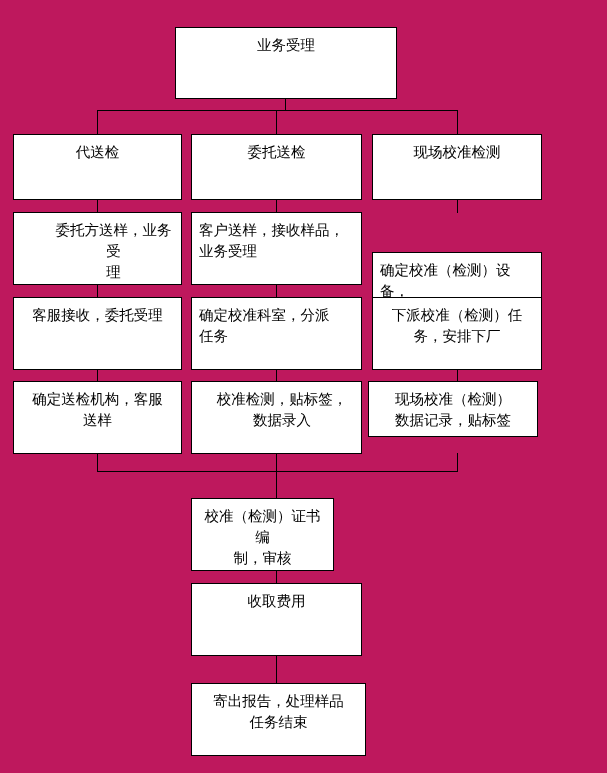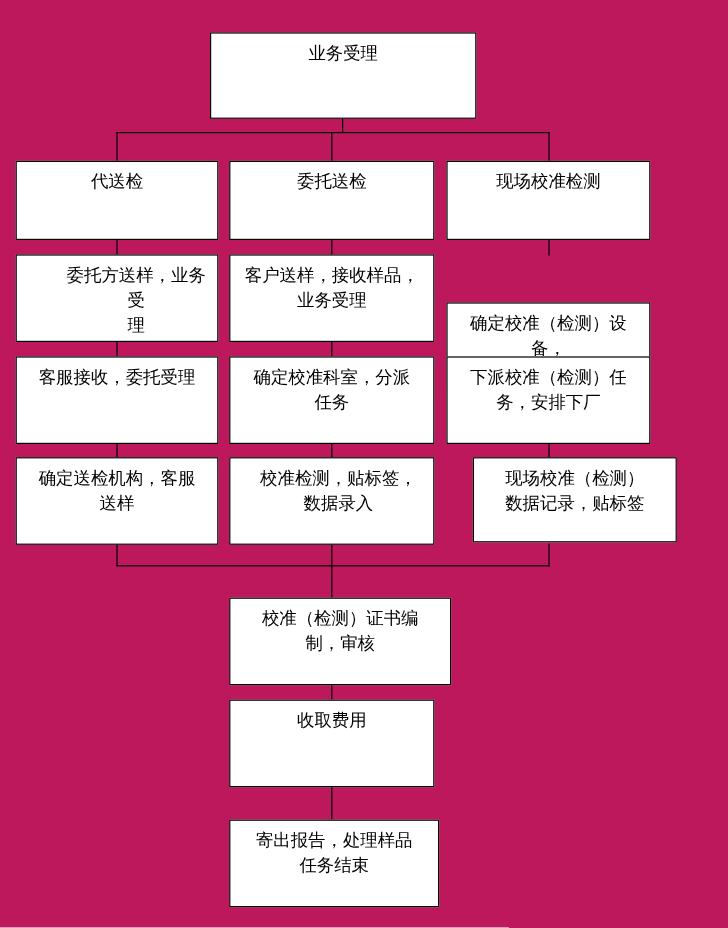--- a/index.html
+++ b/index.html
@@ -28,21 +28,21 @@
     line-height: 1.45;
     padding-top: 7px;
     z-index: 2;
   }
   .node .txt {
     display: block;
     white-space: pre-line;
     padding: 0 7px;
   }
   .align-center .txt { text-align: center; }
-  .align-left   .txt { text-align: center; }
+  .align-left   .txt { text-align: left; }
 
   
   .conn {
     position: absolute;
     background: #000000;
     z-index: 1;
   }
   .vline { width: 1px; }
   .hline { height: 1px; }
 </style>
@@ -118,30 +118,30 @@
 安排检验（校准）时间</span>
   </div>
   <div class="conn vline" style="left:457px; top:284px; height:14px;"></div>
 
   <div class="node align-center" style="left:372px; top:297px; width:170px; height:73px;">
     <span class="txt">下派校准（检测）任
 务，安排下厂</span>
   </div>
   <div class="conn vline" style="left:457px; top:369px; height:13px;"></div>
 
-  <div class="node align-center" style="left:394px; top:381px; width:170px; height:71px;">
+  <div class="node align-center" style="left:368px; top:381px; width:170px; height:56px;">
     <span class="txt">现场校准（检测）
 数据记录，贴标签</span>
   </div>
   <div class="conn vline" style="left:457px; top:453px; height:19px;"></div>
 
   <div class="conn hline" style="left:97px; top:471px; width:361px;"></div>
   <div class="conn vline" style="left:276px; top:471px; height:28px;"></div>
 
-  <div class="node align-center" style="left:191px; top:498px; width:185px; height:73px;">
+  <div class="node align-center" style="left:191px; top:498px; width:143px; height:73px;">
     <span class="txt">校准（检测）证书编
 制，审核</span>
   </div>
   <div class="conn vline" style="left:276px; top:570px; height:14px;"></div>
 
   <div class="node align-center" style="left:191px; top:583px; width:171px; height:73px;">
     <span class="txt">收取费用</span>
   </div>
   <div class="conn vline" style="left:276px; top:655px; height:29px;"></div>
 

